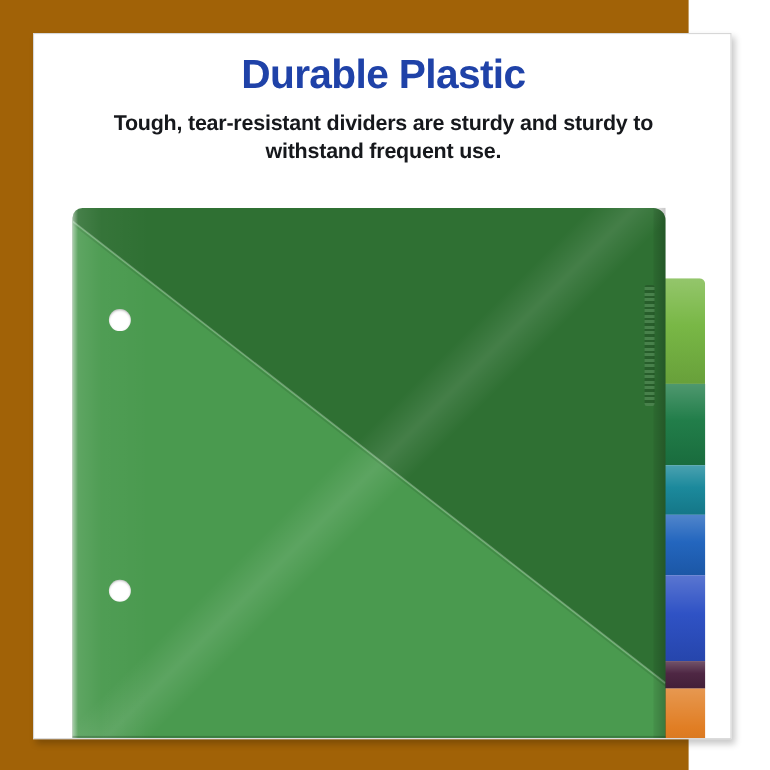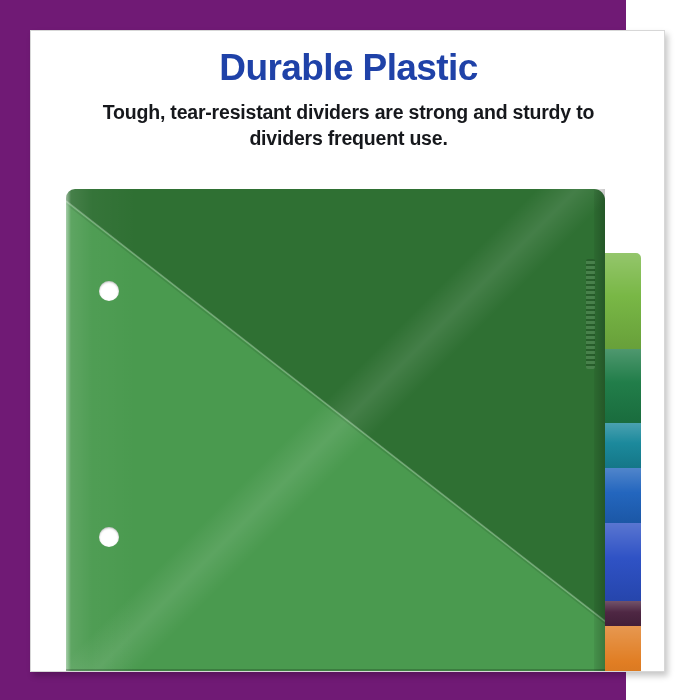--- a/index.html
+++ b/index.html
@@ -11,21 +11,21 @@
     width: 700px;
     height: 700px;
     font-family: "Liberation Sans", sans-serif;
     overflow: hidden;
   }
 
   #stage {
     position: relative;
     width: 626px;
     height: 700px;
-    background: #701a75;
+    background: #a16207;
   }
 
   
   #card {
     position: absolute;
     left: 30px;
     top: 30px;
     width: 635px;
     height: 642px;
     background: #ffffff;
@@ -193,21 +193,21 @@
 </style>
 </head>
 <body>
 
 <div id="stage">
 
   <div id="card">
 
     <div id="headings">
       <div id="title">Durable Plastic</div>
-      <div id="subtitle">Tough, tear-resistant dividers are strong and sturdy to dividers frequent use.</div>
+      <div id="subtitle">Tough, tear-resistant dividers are sturdy and sturdy to withstand frequent use.</div>
     </div>
 
     <div id="product">
 
       <div id="tabs-group">
           <div class="tab" style="top: 222px; height: 96px; background: linear-gradient(rgba(255, 255, 255, 0.22), rgba(255, 255, 255, 0.02) 45%, rgba(0, 0, 0, 0.12)) rgb(118, 182, 66); border-top-right-radius: 5px; box-shadow: rgba(255, 255, 255, 0.18) 1px 0px 0px inset;"></div>
           <div class="tab" style="top: 318px; height: 74px; background: linear-gradient(rgba(255, 255, 255, 0.22), rgba(255, 255, 255, 0.02) 45%, rgba(0, 0, 0, 0.12)) rgb(29, 123, 70); box-shadow: rgba(255, 255, 255, 0.18) 1px 0px 0px inset;"></div>
           <div class="tab" style="top: 392px; height: 45px; background: linear-gradient(rgba(255, 255, 255, 0.22), rgba(255, 255, 255, 0.02) 45%, rgba(0, 0, 0, 0.12)) rgb(23, 135, 154); box-shadow: rgba(255, 255, 255, 0.18) 1px 0px 0px inset;"></div>
           <div class="tab" style="top: 437px; height: 55px; background: linear-gradient(rgba(255, 255, 255, 0.22), rgba(255, 255, 255, 0.02) 45%, rgba(0, 0, 0, 0.12)) rgb(31, 99, 189); box-shadow: rgba(255, 255, 255, 0.18) 1px 0px 0px inset;"></div>
           <div class="tab" style="top: 492px; height: 78px; background: linear-gradient(rgba(255, 255, 255, 0.22), rgba(255, 255, 255, 0.02) 45%, rgba(0, 0, 0, 0.12)) rgb(43, 79, 196); box-shadow: rgba(255, 255, 255, 0.18) 1px 0px 0px inset;"></div>

